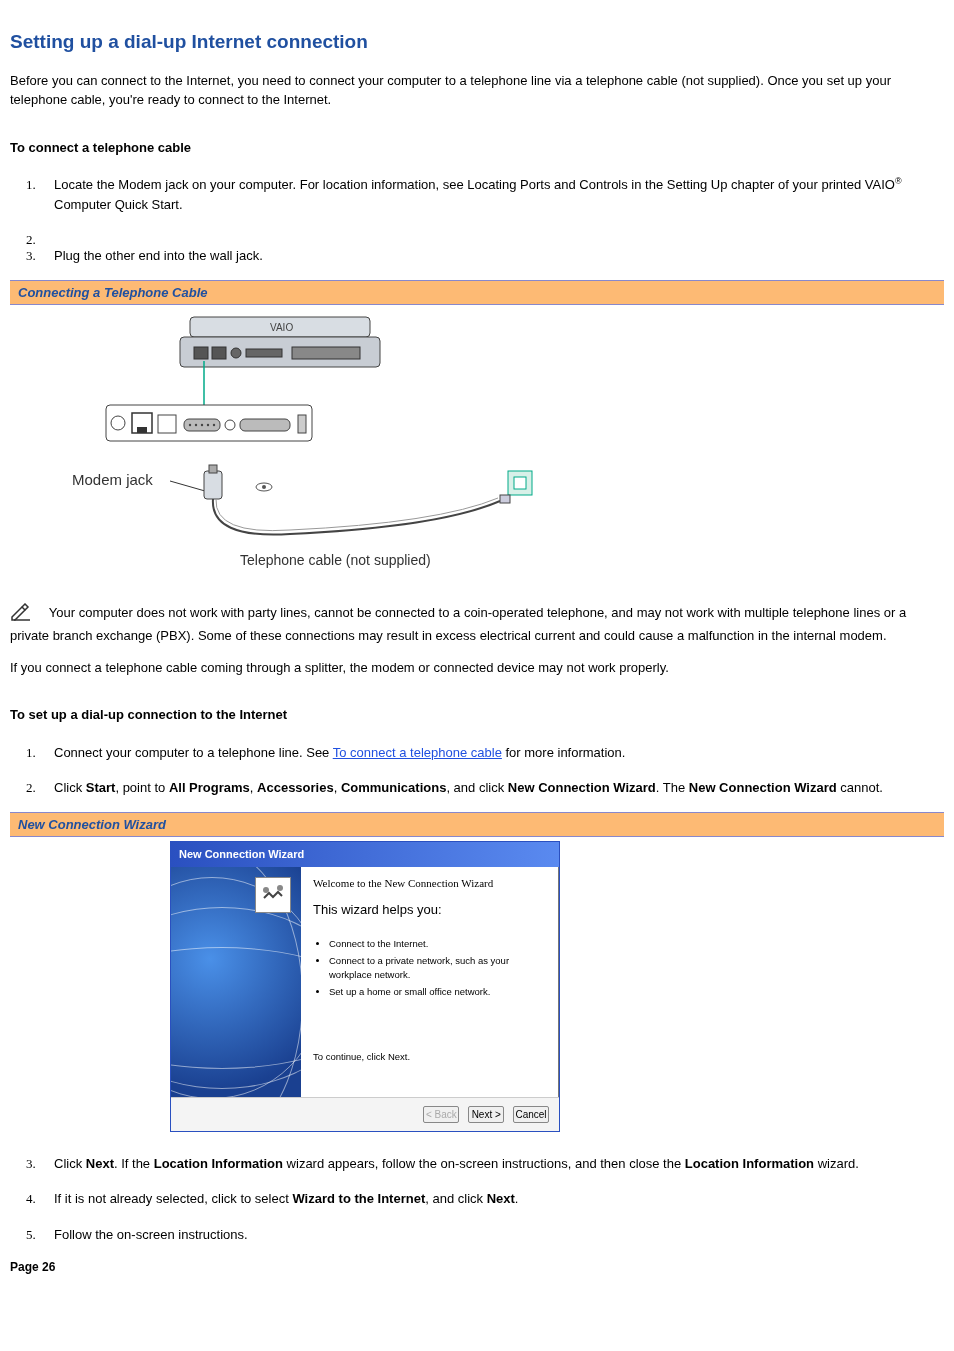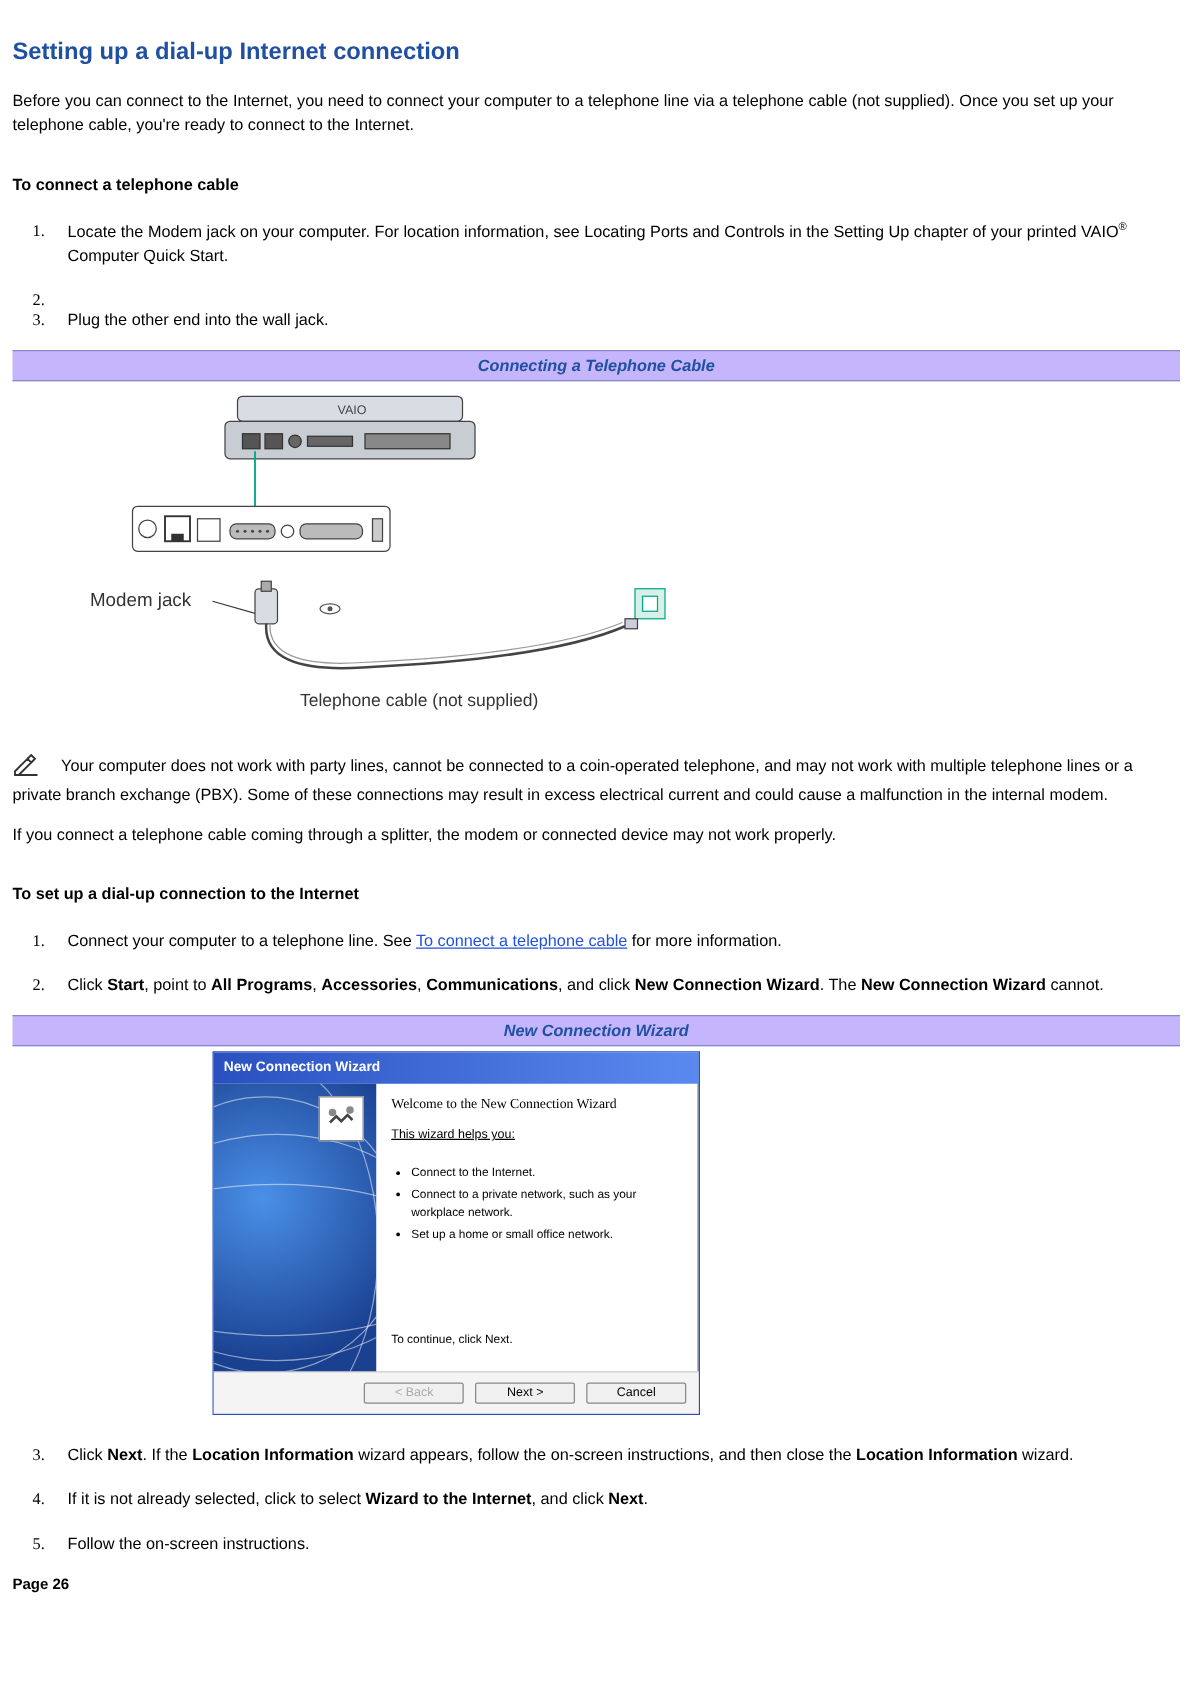--- a/index.html
+++ b/index.html
@@ -35,29 +35,28 @@
       padding: 8px 0 8px 4px;
     }
     ol.numbered > li .num {
       position: absolute;
       left: -24px;
       top: 8px;
       font-family: "Times New Roman", serif;
       font-size: 13px;
     }
     .figure-bar {
-      background: #c4b5fd;
+      background: #fdba74;
       border-top: 1px solid #8888cc;
       border-bottom: 1px solid #8888cc;
       padding: 2px 8px;
       font-style: italic;
       font-weight: bold;
       color: #2050a0;
       margin-top: 6px;
-      text-align: center;
     }
     .figure-area {
       margin: 4px 0 14px 50px;
     }
     .note-icon {
       display: inline-block;
       vertical-align: top;
       width: 28px;
     }
     .note-para {
@@ -133,36 +132,35 @@
     }
     .wizard-main ul {
       margin: 17px 0 4px 0;
       padding-left: 16px;
     }
     .wizard-main ul li {
       margin: 3px 0;
       font-size: 9.5px;
     }
     .wizard-help {
-      font-size: 10px;
-      text-decoration: underline;
+      font-size: 13px;
     }
     .wizard-continue {
       font-size: 9.5px;
-      margin-top: 70px;
+      margin-top: 50px;
     }
     .wizard-footer {
       border-top: 1px solid #ccc;
       padding: 8px 10px;
       text-align: right;
       background: #f4f4f4;
     }
     .wizard-footer button {
       font-size: 10px;
-      width: 80px;
+      width: 36px;
       margin-left: 6px;
       padding: 2px 0;
       border: 1px solid #888;
       background: #f0f0f0;
       border-radius: 2px;
     }
     .wizard-footer button:disabled {
       color: #aaa;
     }
     .reg {

